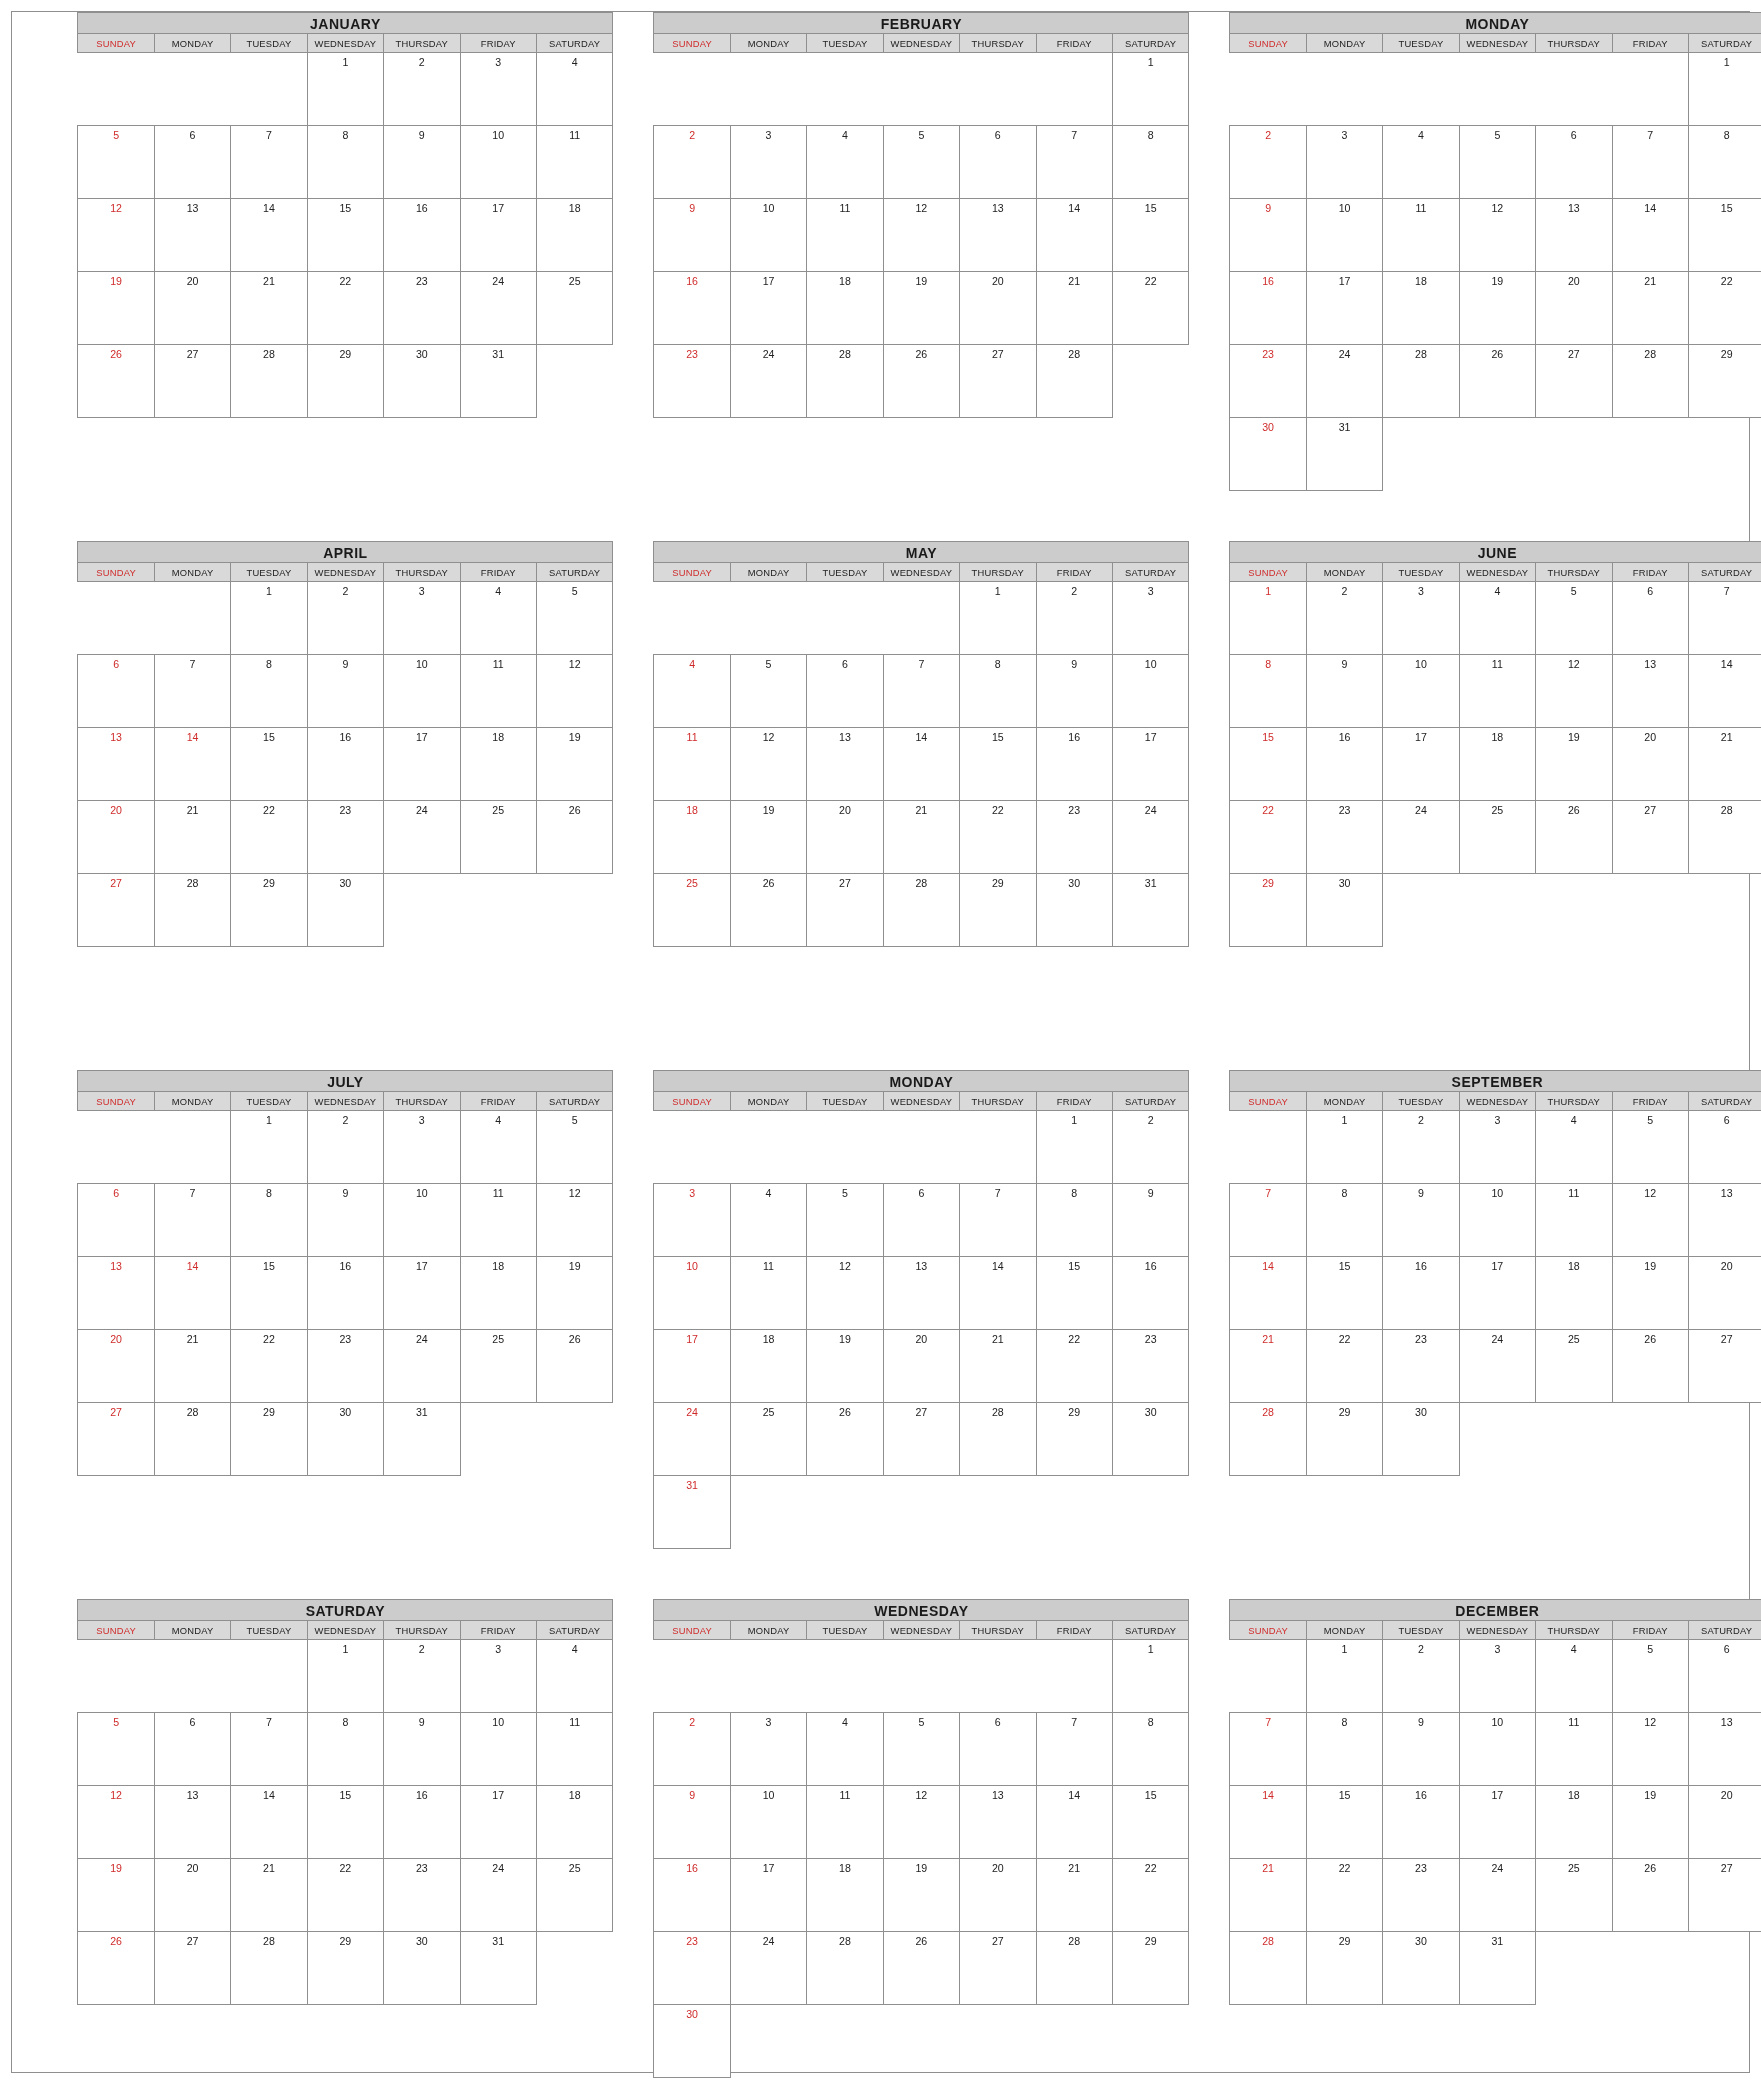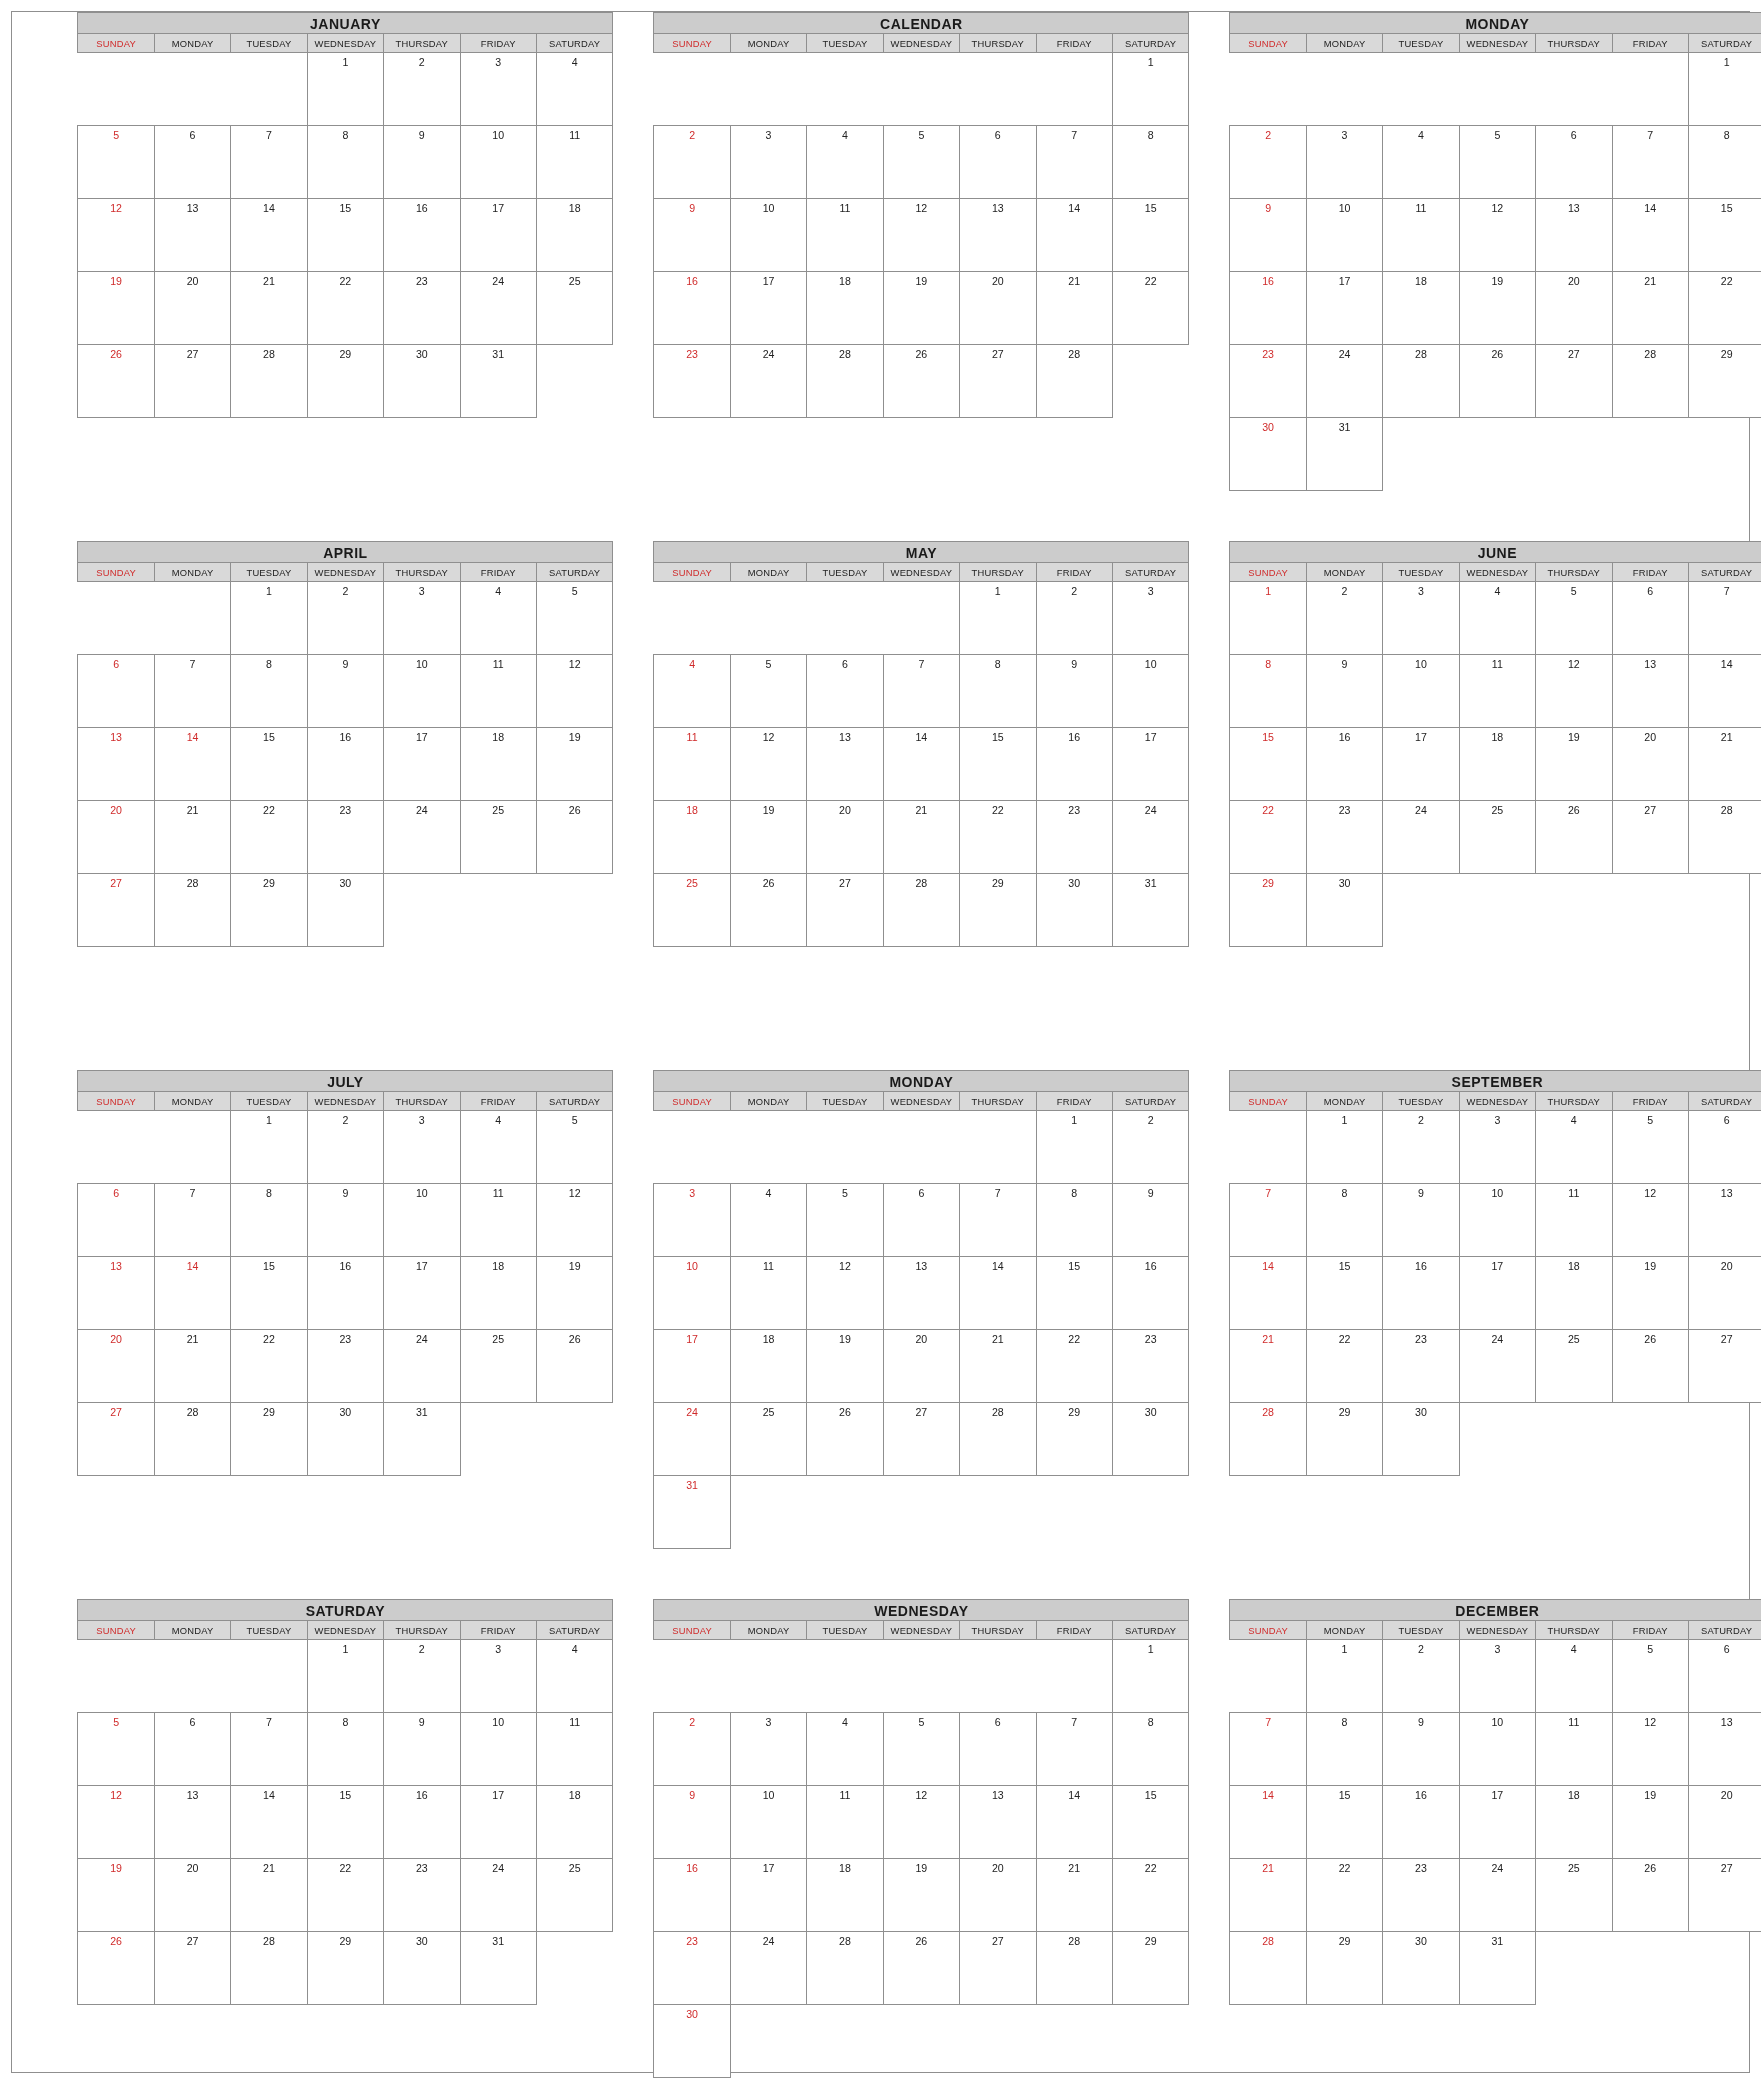--- a/index.html
+++ b/index.html
@@ -189,21 +189,21 @@
                 <td class="empty"></td>
                 <td class="empty"></td>
                 <td class="empty"></td>
                 <td class="empty"></td>
                 <td class="empty"></td>
               </tr>
             </tbody>
           </table>
         </div>
         <div class="month">
-          <div class="month-name">CALENDAR</div>
+          <div class="month-name">FEBRUARY</div>
           <table class="cal">
             <thead>
               <tr>
                 <th class="sun">SUNDAY</th>
                 <th>MONDAY</th>
                 <th>TUESDAY</th>
                 <th>WEDNESDAY</th>
                 <th>THURSDAY</th>
                 <th>FRIDAY</th>
                 <th>SATURDAY</th>

